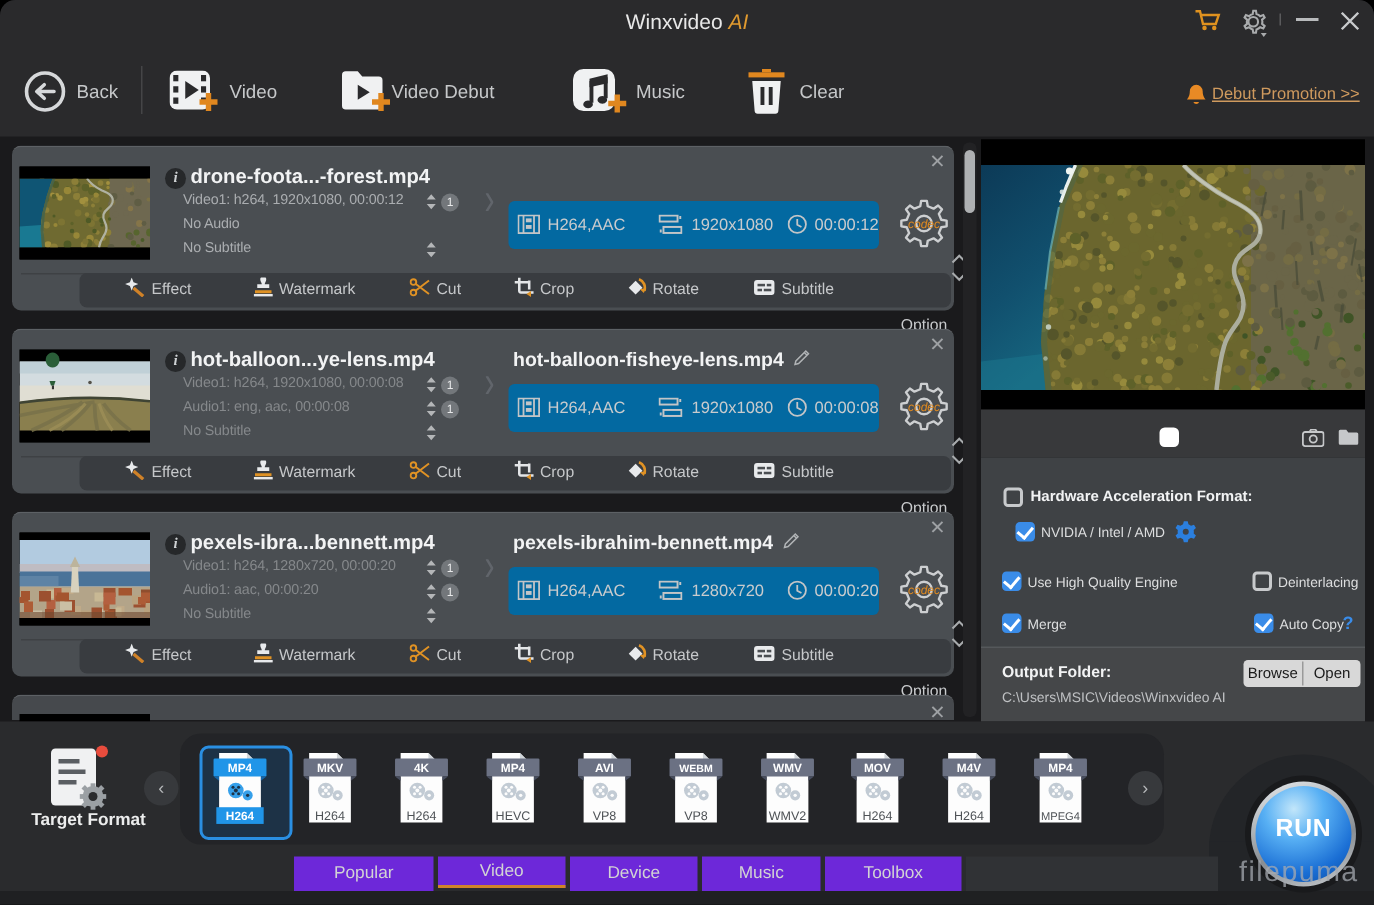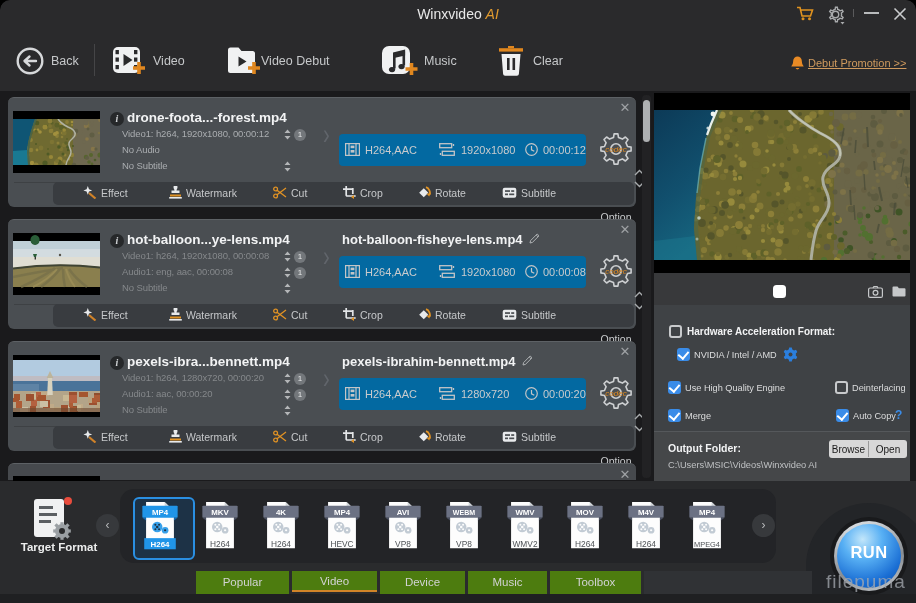--- a/index.html
+++ b/index.html
@@ -34,21 +34,21 @@
 .ckb { position:absolute; width:13px; height:13px; border-radius:3px; }
 .ckb.on { background:#3a8ce8; }
 .ckb.on:after { content:""; position:absolute; left:3px; top:1px; width:5px; height:8px; border:solid #fff; border-width:0 2px 2px 0; transform:rotate(40deg); }
 .ckb.off { background:transparent; border:2px solid #c8cacc; }
 .cklabel { position:absolute; color:#dcddde; font-size:9.2px; }
 
 #bottom { position:absolute; left:0; top:481px; width:916px; height:122px; background:#2a2b2d; }
 #fmtbox { position:absolute; left:120px; top:8px; width:656px; height:74px; background:#232427; border-radius:14px; }
 .navc { position:absolute; top:33px; width:23px; height:23px; border-radius:50%; background:#37393c; color:#b8babc; text-align:center; line-height:23px; font-size:12px; }
 .ftile { position:absolute; top:20px; width:42px; height:52px; }
-.tabs { position:absolute; top:90px; height:23px; background:#4d7c0f; color:#d2d3d4; font-size:11.5px; text-align:center; line-height:23px; }
+.tabs { position:absolute; top:90px; height:23px; background:#6d28d9; color:#d2d3d4; font-size:11.5px; text-align:center; line-height:23px; }
 #watermark { position:absolute; left:826px; top:571px; font-size:19px; color:rgba(165,170,176,0.75); letter-spacing:1px; }
 </style>
 </head>
 <body>
 <div id="win">
 
 <div id="topbar"></div>
 <div id="apptitle">Winxvideo <span class="ai">AI</span></div>
 
 <svg class="abs" style="left:796px;top:6px" width="18" height="15" viewBox="0 0 18 15">

